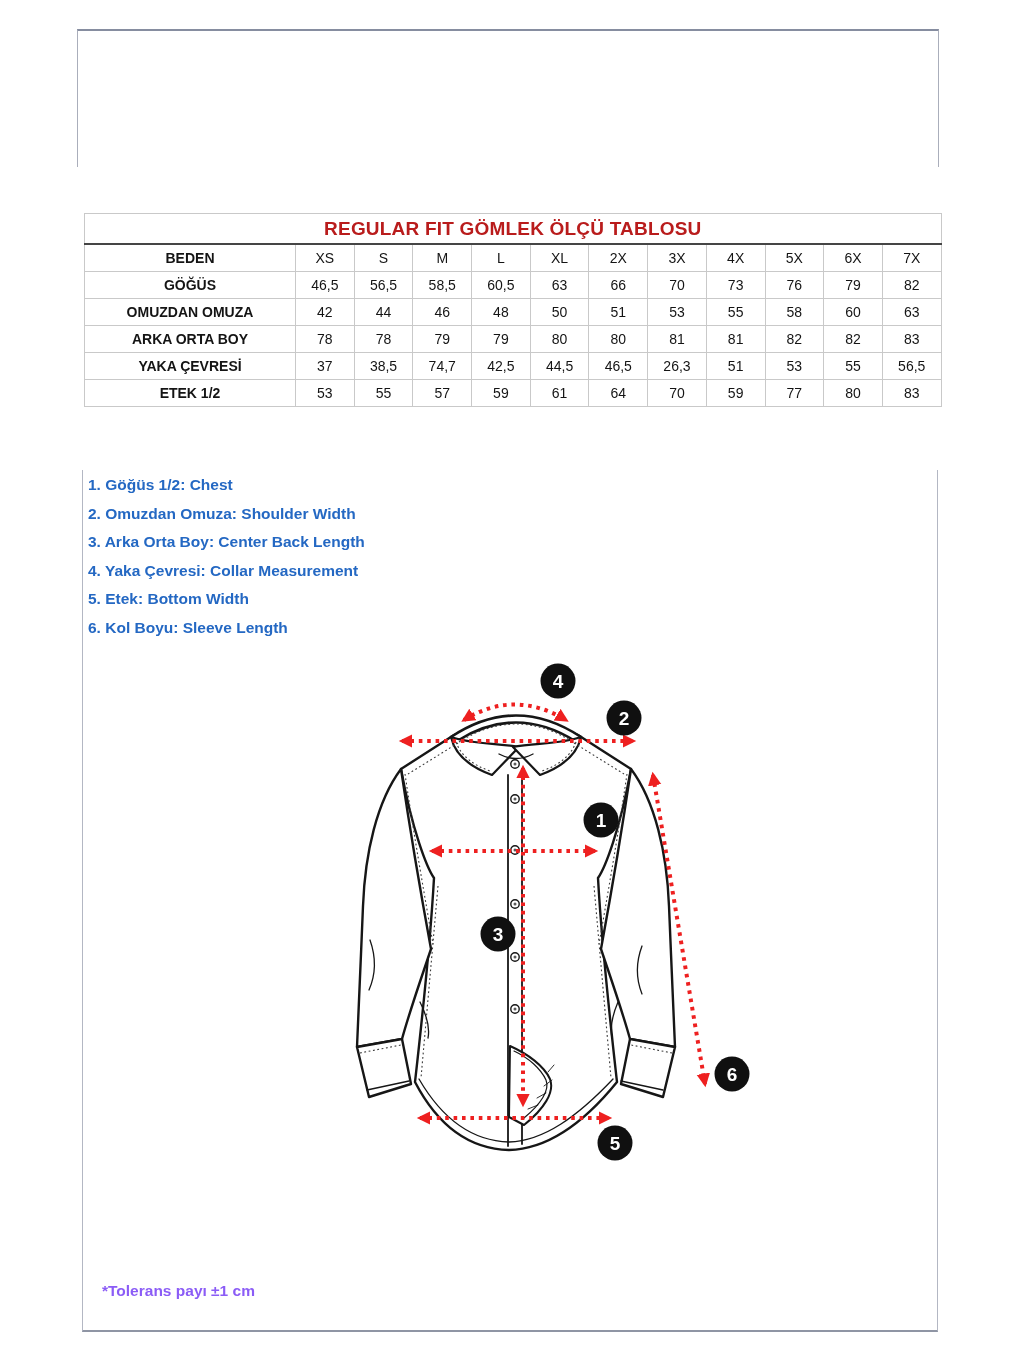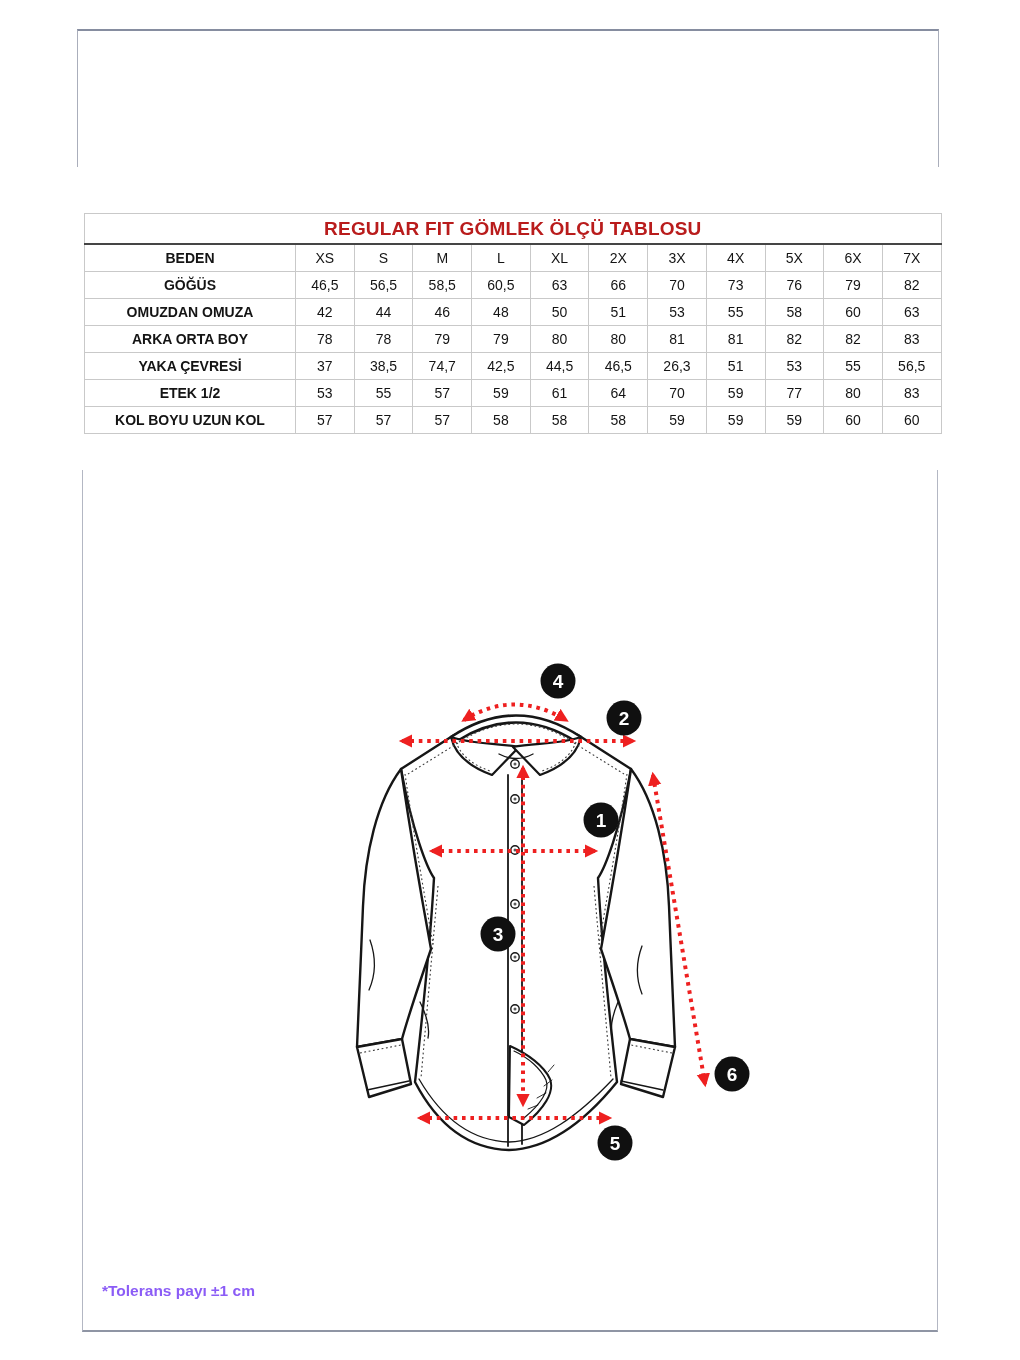--- a/index.html
+++ b/index.html
@@ -133,39 +133,33 @@
           <td>57</td>
           <td>59</td>
           <td>61</td>
           <td>64</td>
           <td>70</td>
           <td>59</td>
           <td>77</td>
           <td>80</td>
           <td>83</td>
         </tr>
-        <tr>
-          <td class="lbl">KOL BOYU UZUN KOL</td>
-          <td>57</td>
-          <td>57</td>
-          <td>57</td>
-          <td>58</td>
-          <td>58</td>
-          <td>58</td>
-          <td>59</td>
-          <td>59</td>
-          <td>59</td>
-          <td>60</td>
-          <td>60</td>
-        </tr>
       </tbody>
   </table>
 
   <div class="content-box">
 
+    <div class="legend" id="legend-list">
+        <div class="legend-item">1. Göğüs 1/2: Chest</div>
+        <div class="legend-item">2. Omuzdan Omuza: Shoulder Width</div>
+        <div class="legend-item">3. Arka Orta Boy: Center Back Length</div>
+        <div class="legend-item">4. Yaka Çevresi: Collar Measurement</div>
+        <div class="legend-item">5. Etek: Bottom Width</div>
+        <div class="legend-item">6. Kol Boyu: Sleeve Length</div>
+      </div>
 
     <svg class="shirt-svg" viewBox="330 650 430 512" xmlns="http://www.w3.org/2000/svg">
       <defs>
         <marker id="ah" markerUnits="strokeWidth" markerWidth="4" markerHeight="4" refX="2.6" refY="1.7" orient="auto-start-reverse">
           <path d="M0,0 L3.4,1.7 L0,3.4 Z" fill="#ee2020"></path>
         </marker>
       </defs>
 
       <g fill="#ffffff" stroke="#161616" stroke-width="2.4" stroke-linejoin="round" stroke-linecap="round">
         <path d="M400,767 L453,733 Q515,703 577,733 L630,767 C619,828 604,866 597,876 C601,948 609,1018 616,1080 C582,1122 546,1147 508,1148 C470,1147 438,1126 414,1080 C421,1018 429,948 433,876 C426,866 411,828 400,767 Z"></path>

